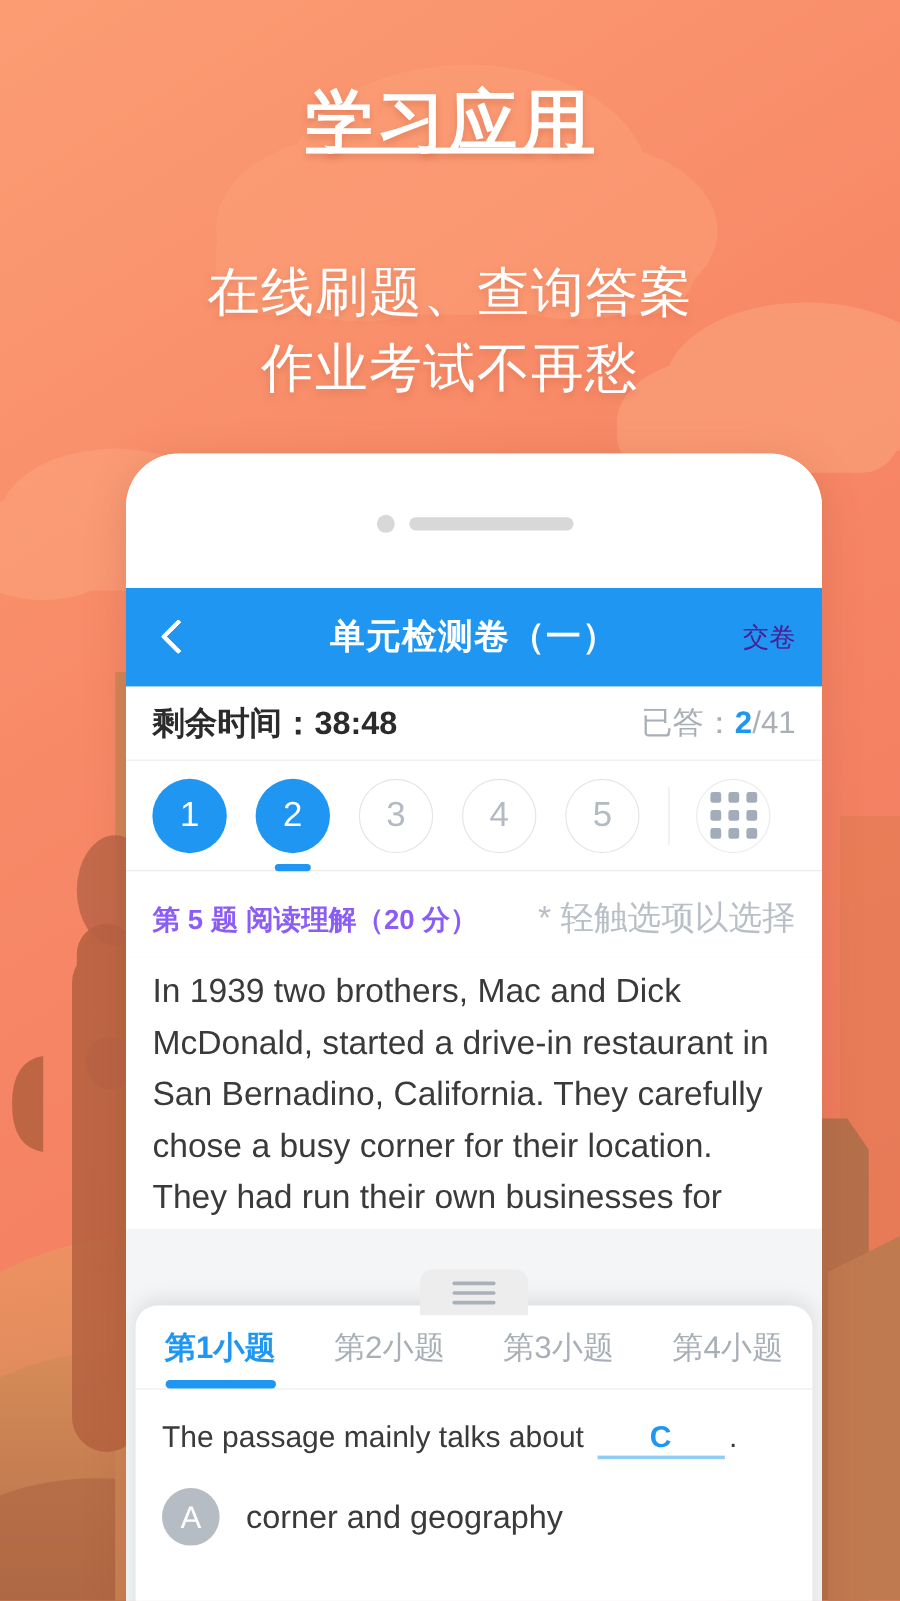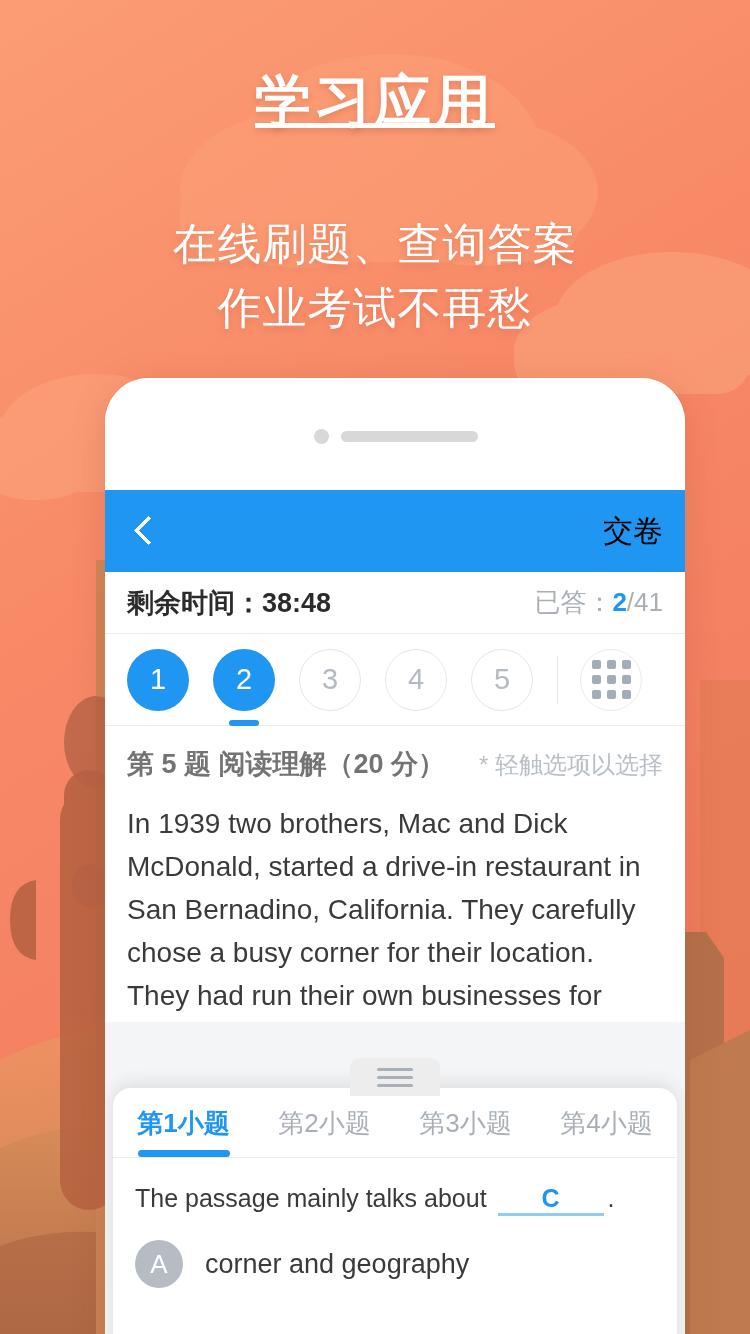--- a/index.html
+++ b/index.html
@@ -41,21 +41,21 @@
 
   
   .app-header { height:82px; background:#2096f3; display:flex; align-items:center;
                 padding:0 22px; position:relative; }
   .back-chevron { width:34px; height:34px; position:relative; cursor:pointer; }
   .back-chevron::before { content:""; position:absolute; left:11px; top:6px;
       width:17px; height:17px; border-left:4px solid #fff; border-bottom:4px solid #fff;
       transform:rotate(45deg); border-radius:2px; }
   .app-title { position:absolute; left:0; right:0; text-align:center; color:#fff;
       font-size:29px; font-weight:bold; letter-spacing:1px; pointer-events:none; }
-  .submit-btn { margin-left:auto; color:#000000; font-size:30px; position:relative; z-index:2; cursor:pointer;font-family:Liberation Serif, serif; }
+  .submit-btn { margin-left:auto; color:#4c1d95; font-size:22px; position:relative; z-index:2; cursor:pointer;font-family:Liberation Serif, serif; }
 
   
   .status-strip { height:62px; background:#fff; display:flex; align-items:center;
                   padding:0 22px; border-bottom:1px solid #ececec;text-align:center; }
   .time-left { font-size:27px; color:#2b2b2b; font-weight:bold; }
   .answered { margin-left:auto; font-size:26px; color:#a9afb6; }
   .answered .num { color:#2096f3; font-weight:bold; }
 
   
   .qnav { height:92px; background:#fff; display:flex; align-items:center;
@@ -68,22 +68,22 @@
   .qcircle.current::after { content:""; position:absolute; bottom:-15px; left:16px;
       width:30px; height:6px; border-radius:3px; background:#2096f3; }
   .qnav-divider { width:1px; height:48px; background:#e8eaec; margin-right:22px; }
   .grid-btn { width:62px; height:62px; border-radius:50%; border:1px solid #e9ebed;
       display:grid; grid-template-columns:repeat(3,9px); grid-template-rows:repeat(3,9px);
       gap:6px; align-content:center; justify-content:center; cursor:pointer; }
   .grid-btn i { display:block; width:9px; height:9px; background:#a3adb9; border-radius:2px; }
 
   
   .qmeta { background:#fff; display:flex; align-items:baseline; padding:20px 22px 14px; }
-  .qmeta-title { font-size:27px; color:#737373; font-weight:bold; }
-  .qmeta-hint { margin-left:auto; font-size:24px; color:#b9bfc6; }
+  .qmeta-title { font-size:23px; color:#8b5cf6; font-weight:bold; }
+  .qmeta-hint { margin-left:auto; font-size:28px; color:#b9bfc6; }
 
   
   .passage { background:#fff; padding:6px 22px 0; font-size:28px; line-height:1.54;
              color:#3a3a3a; height:226px; overflow:hidden; }
 
   
   .answer-card { position:absolute; left:8px; right:8px; top:598px; bottom:0;
       background:#fff; border-radius:18px 18px 0 0;
       box-shadow:0 -4px 18px rgba(0,0,0,.10); }
   .drag-handle { position:absolute; top:-30px; left:50%; transform:translateX(-50%);
@@ -183,20 +183,21 @@
 
   <div class="phone-topbar">
     <span class="cam"></span>
     <span class="speaker"></span>
   </div>
 
   <div class="screen">
 
     <div class="app-header">
       <span class="back-chevron"></span>
+      <span class="app-title">单元检测卷（一）</span>
       <span class="submit-btn">交卷</span>
     </div>
 
     <div class="status-strip">
       <span class="time-left">剩余时间：38:48</span>
       <span class="answered">
         <span>已答：</span><span class="num">2</span><span>/41</span>
       </span>
     </div>
 

